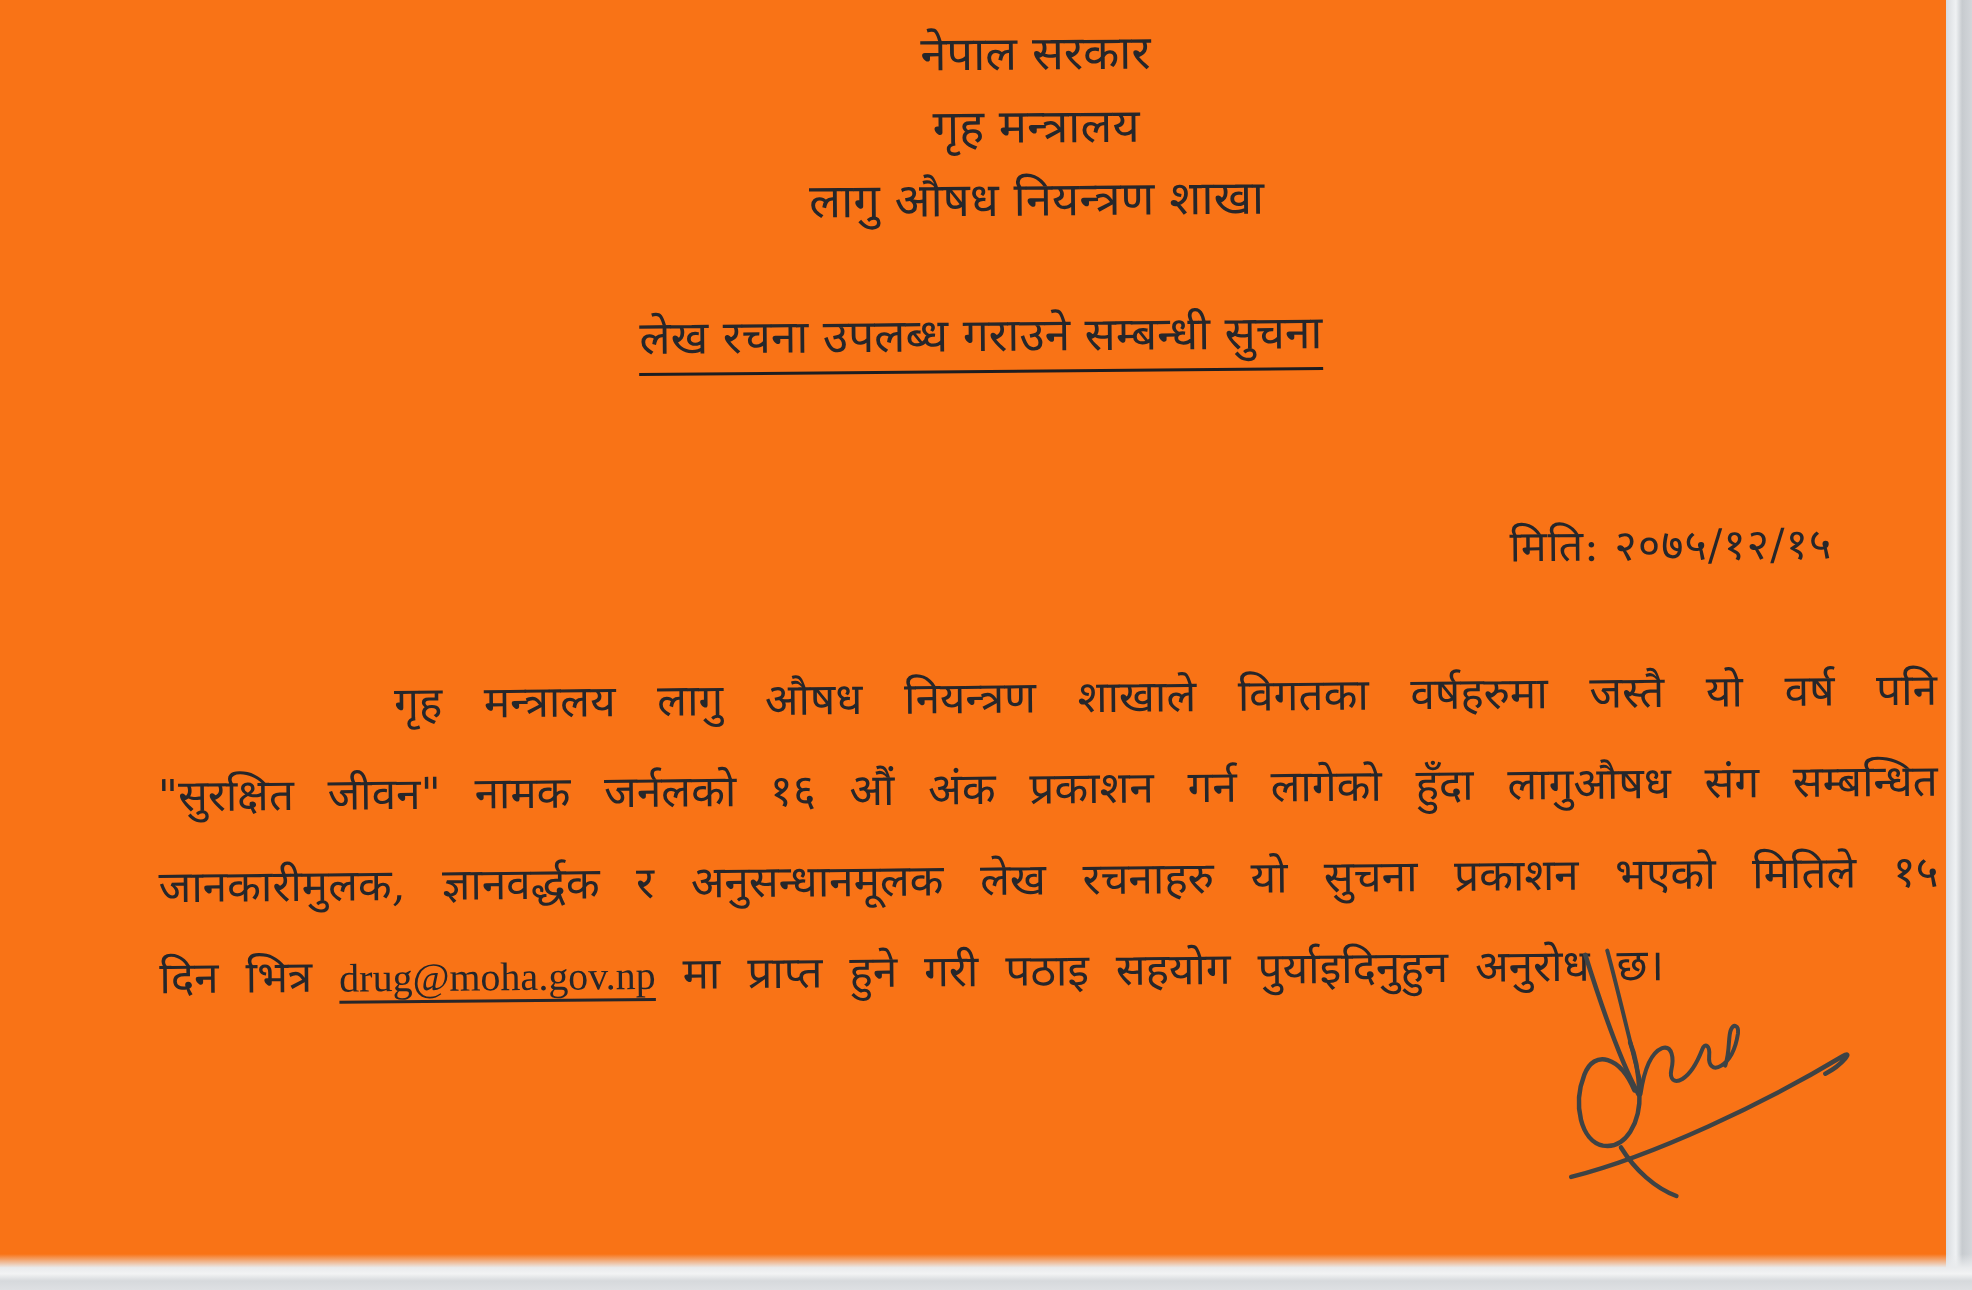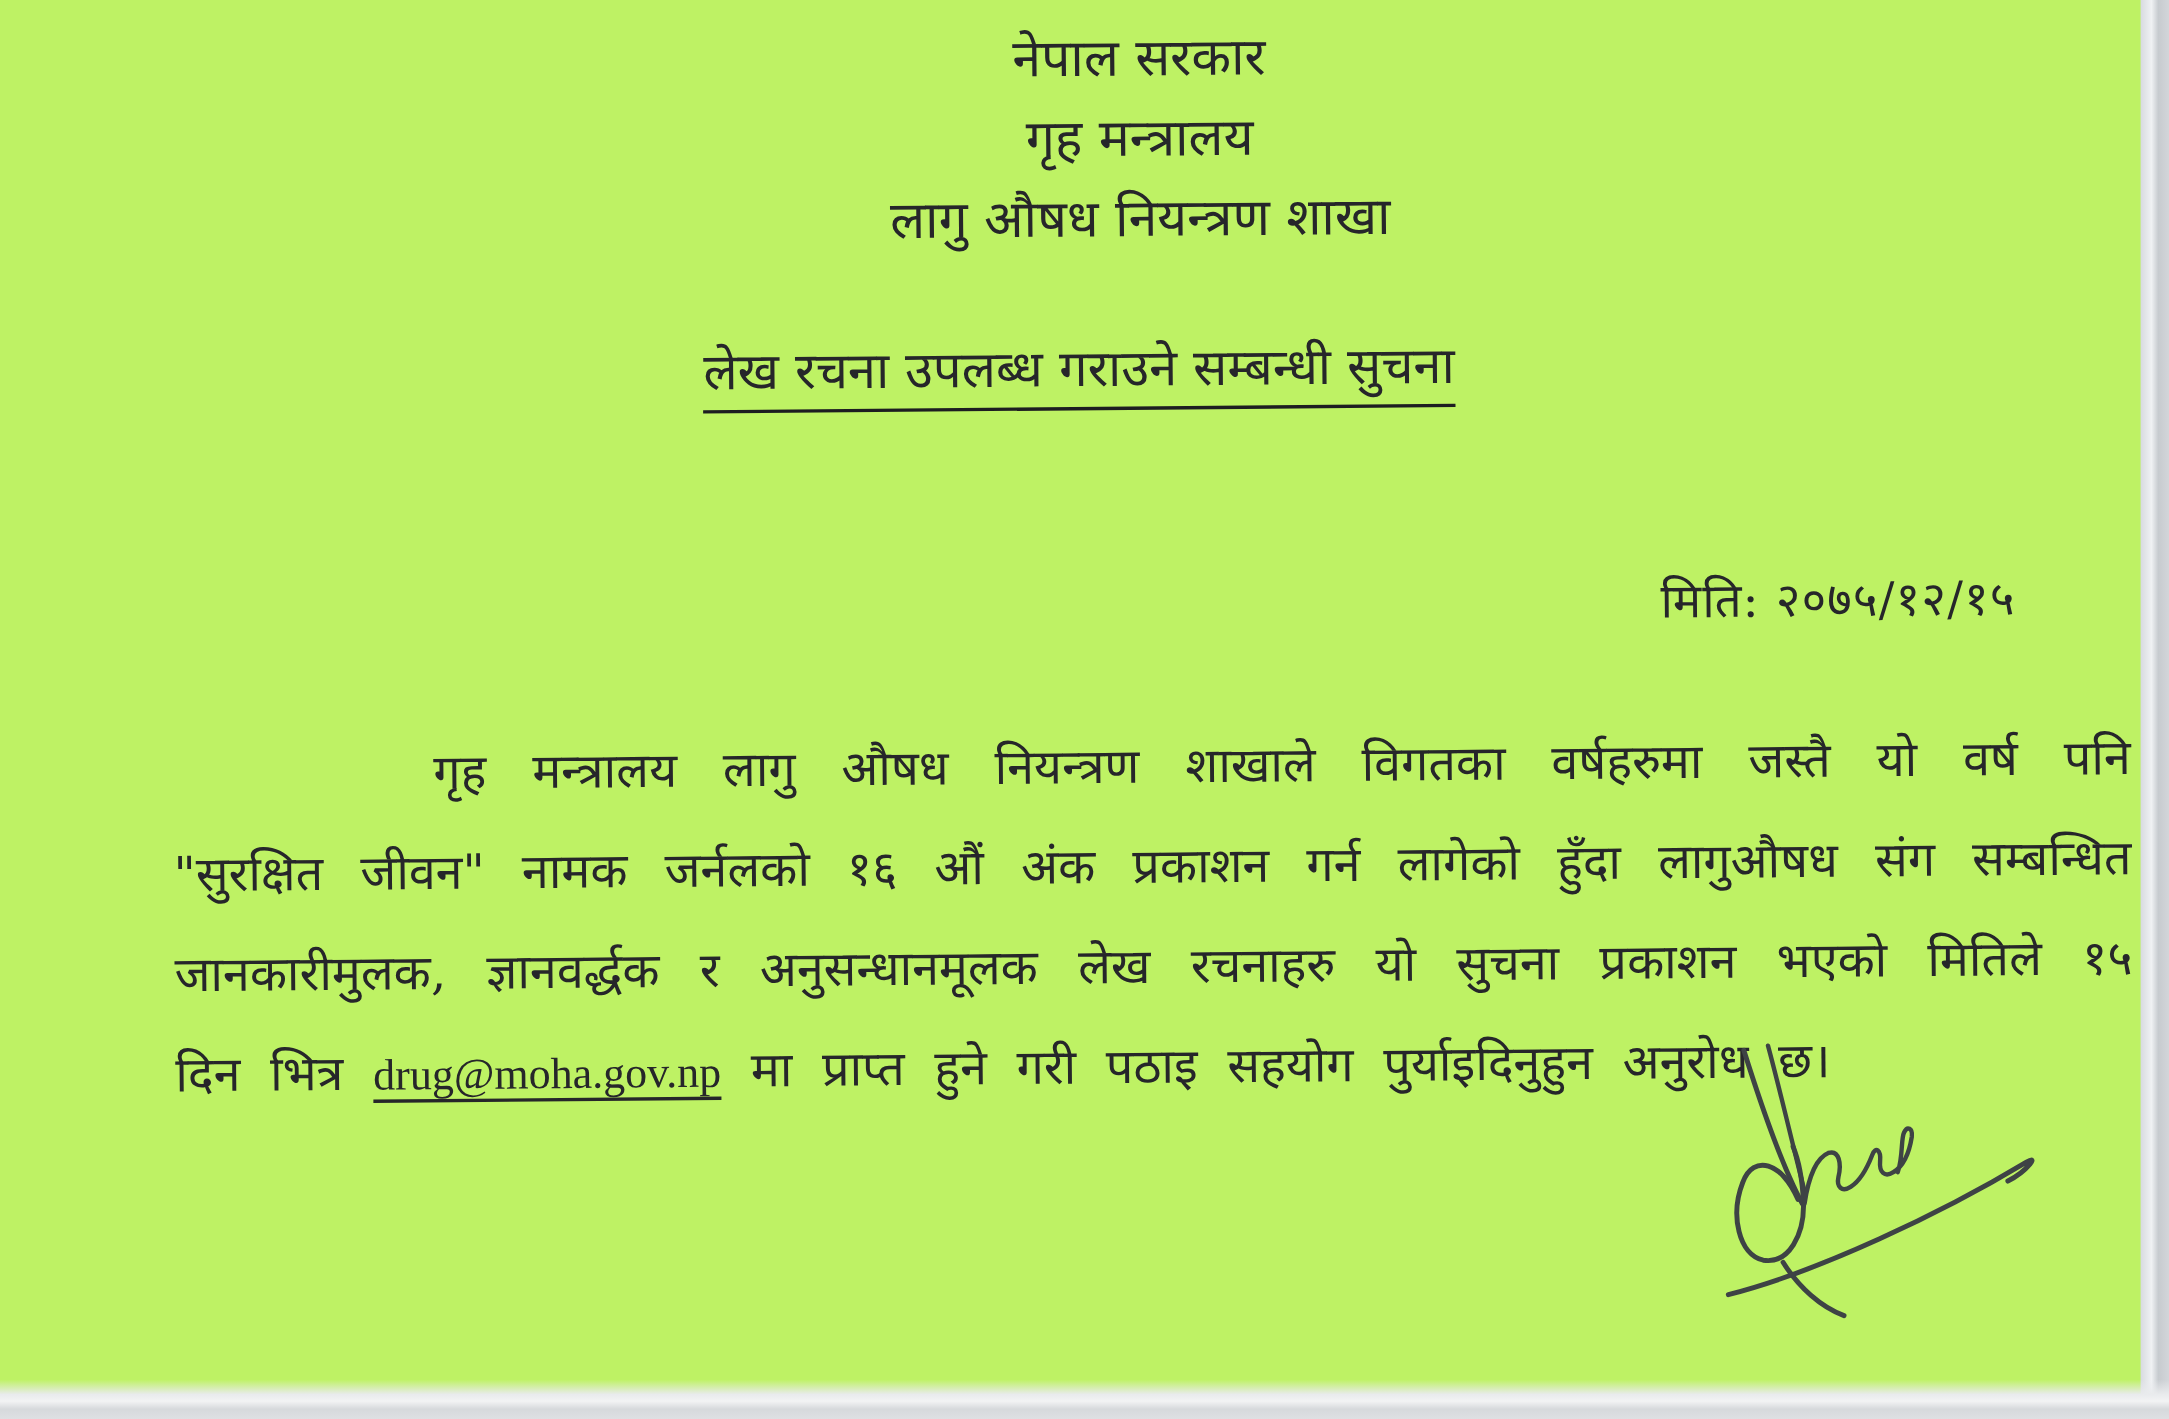--- a/index.html
+++ b/index.html
@@ -1,19 +1,19 @@
 <!DOCTYPE html>
 <html><head>
 <meta charset="utf-8">
 <style>
   html,body{margin:0;padding:0;background:#cfd3d7;}
   .page{
     position:relative;
     width:1972px;height:1290px;
-    background:#bef264;
+    background:#f97316;
     overflow:hidden;
     font-family:"DejaVu Serif","Liberation Serif",serif;
     color:#26262a;
   }
   
   .tilt{position:absolute;left:0;top:0;width:100%;height:100%;transform:rotate(-0.5deg);transform-origin:50% 45%;}
 
   .hdr{position:absolute;left:560px;top:22px;width:960px;text-align:center;}
   .hdr .hline{height:73px;font-size:47px;line-height:64px;}
 

